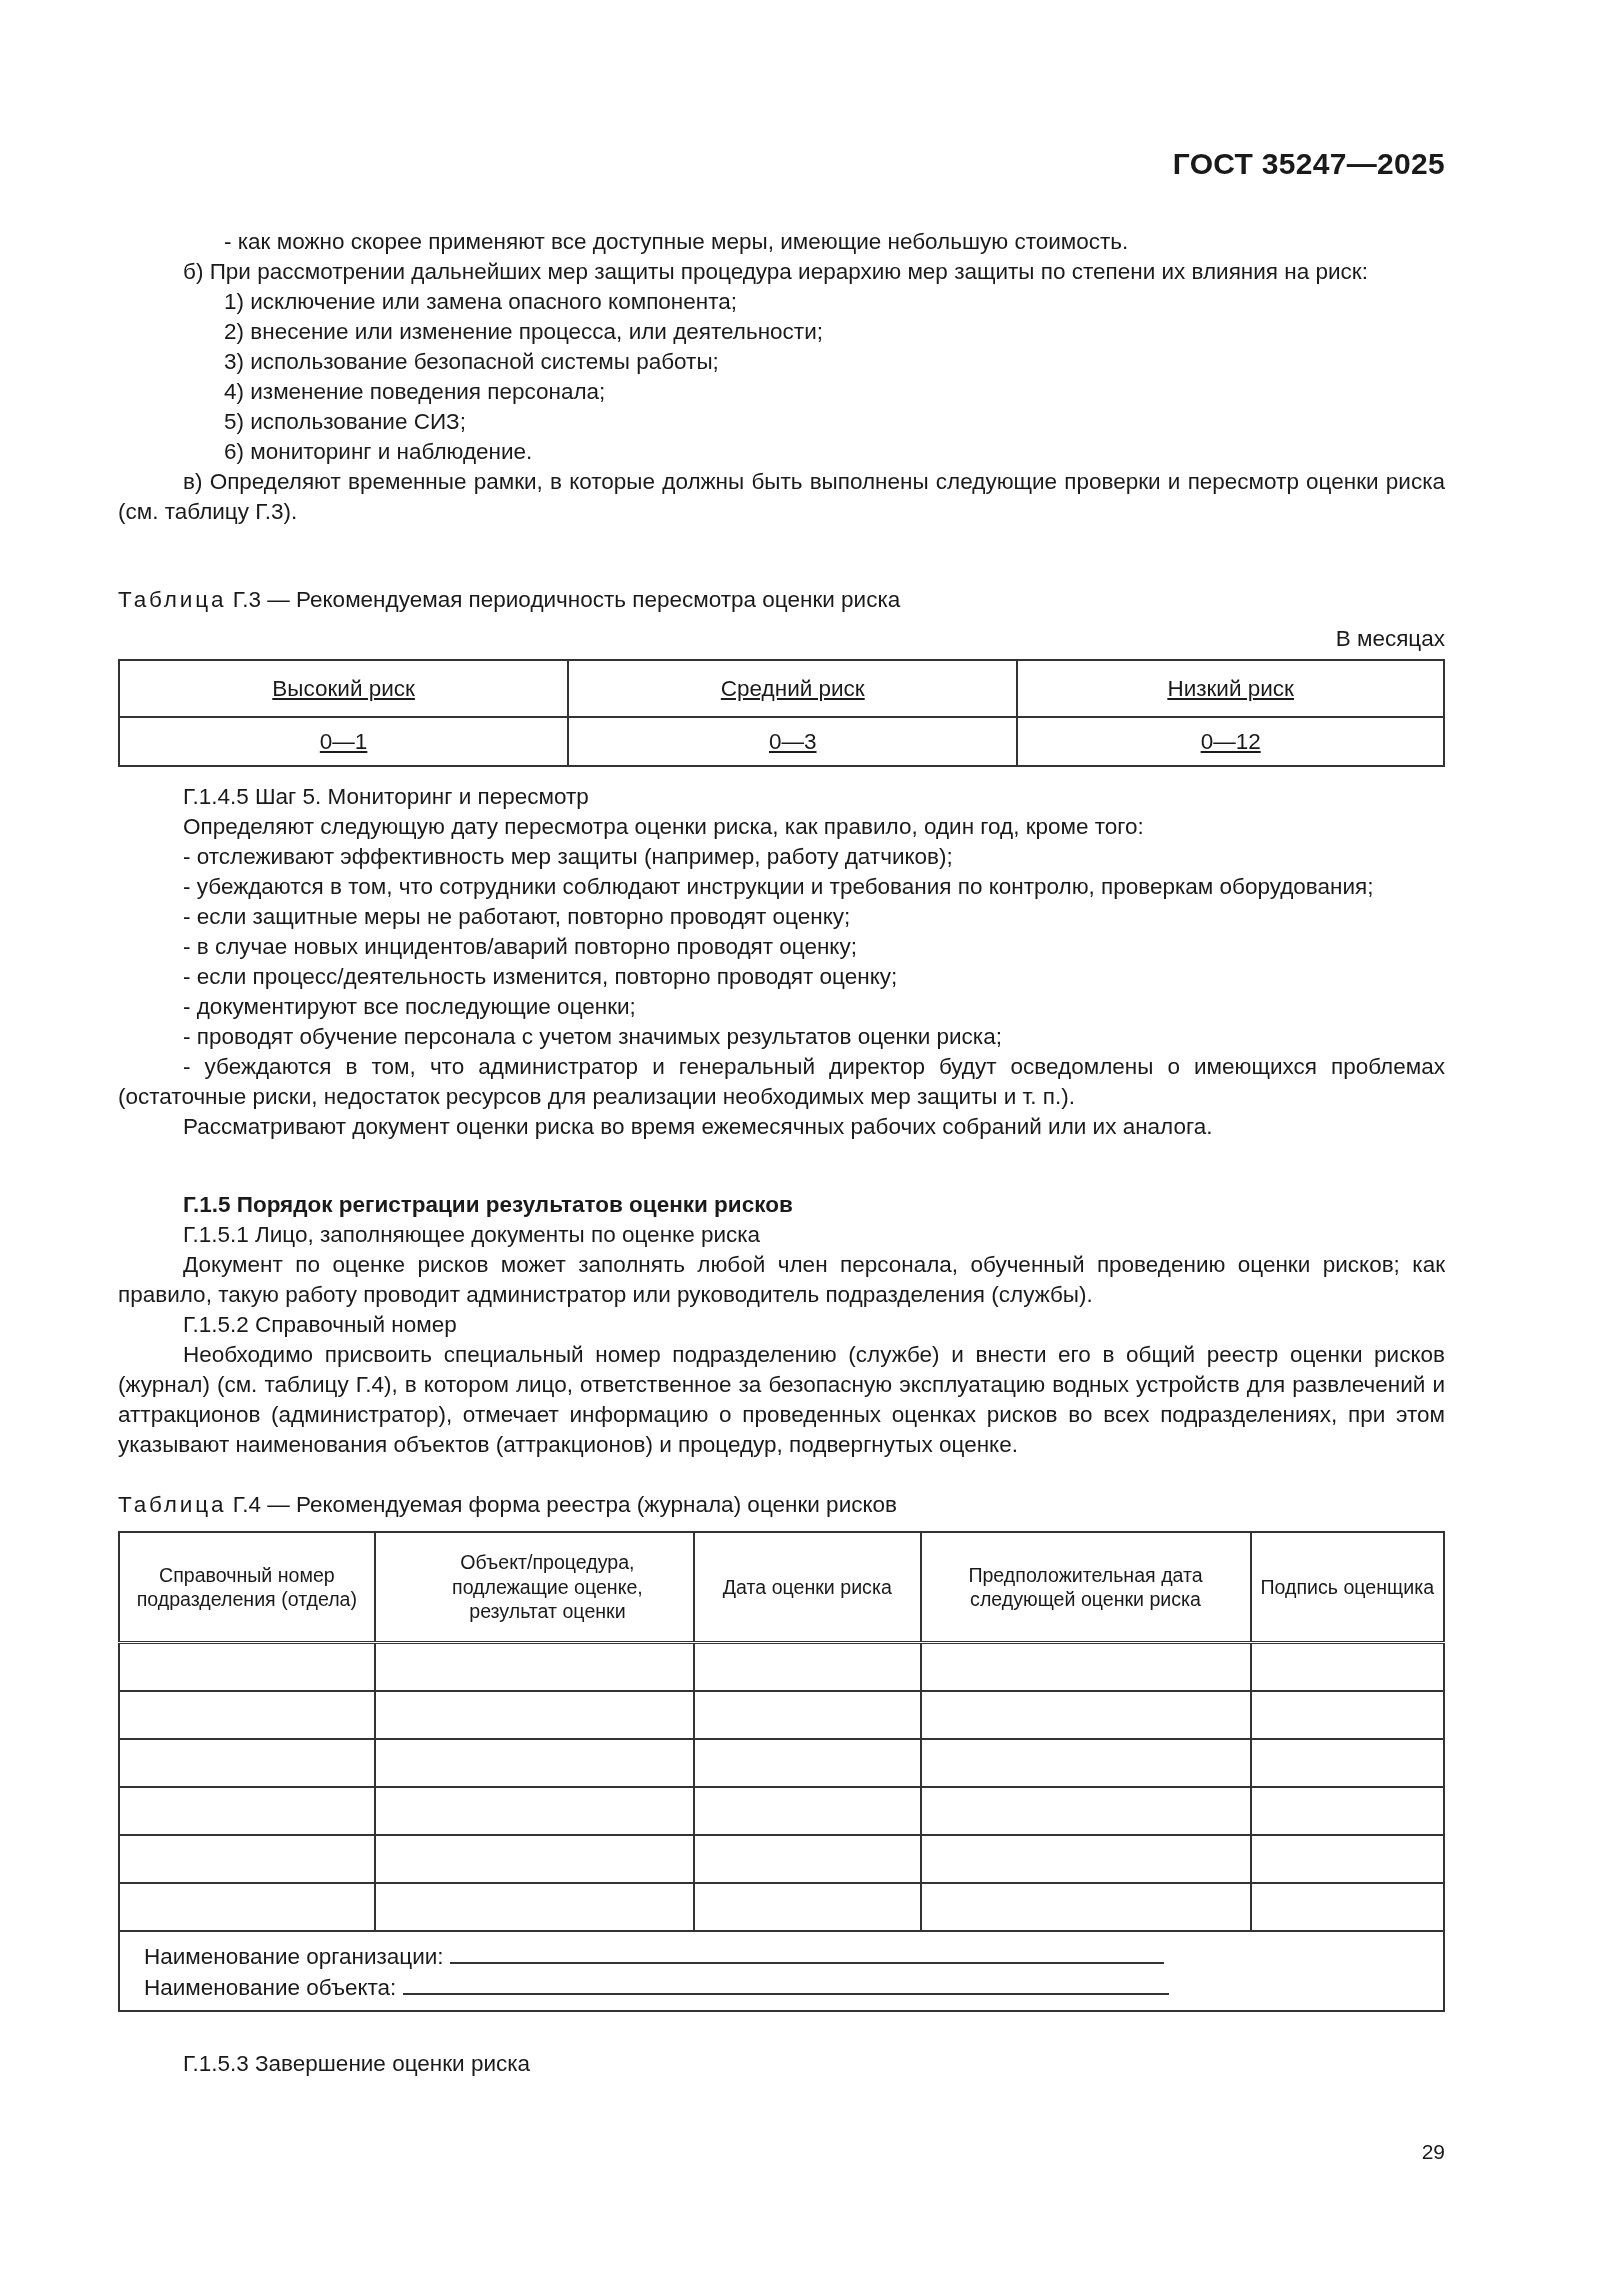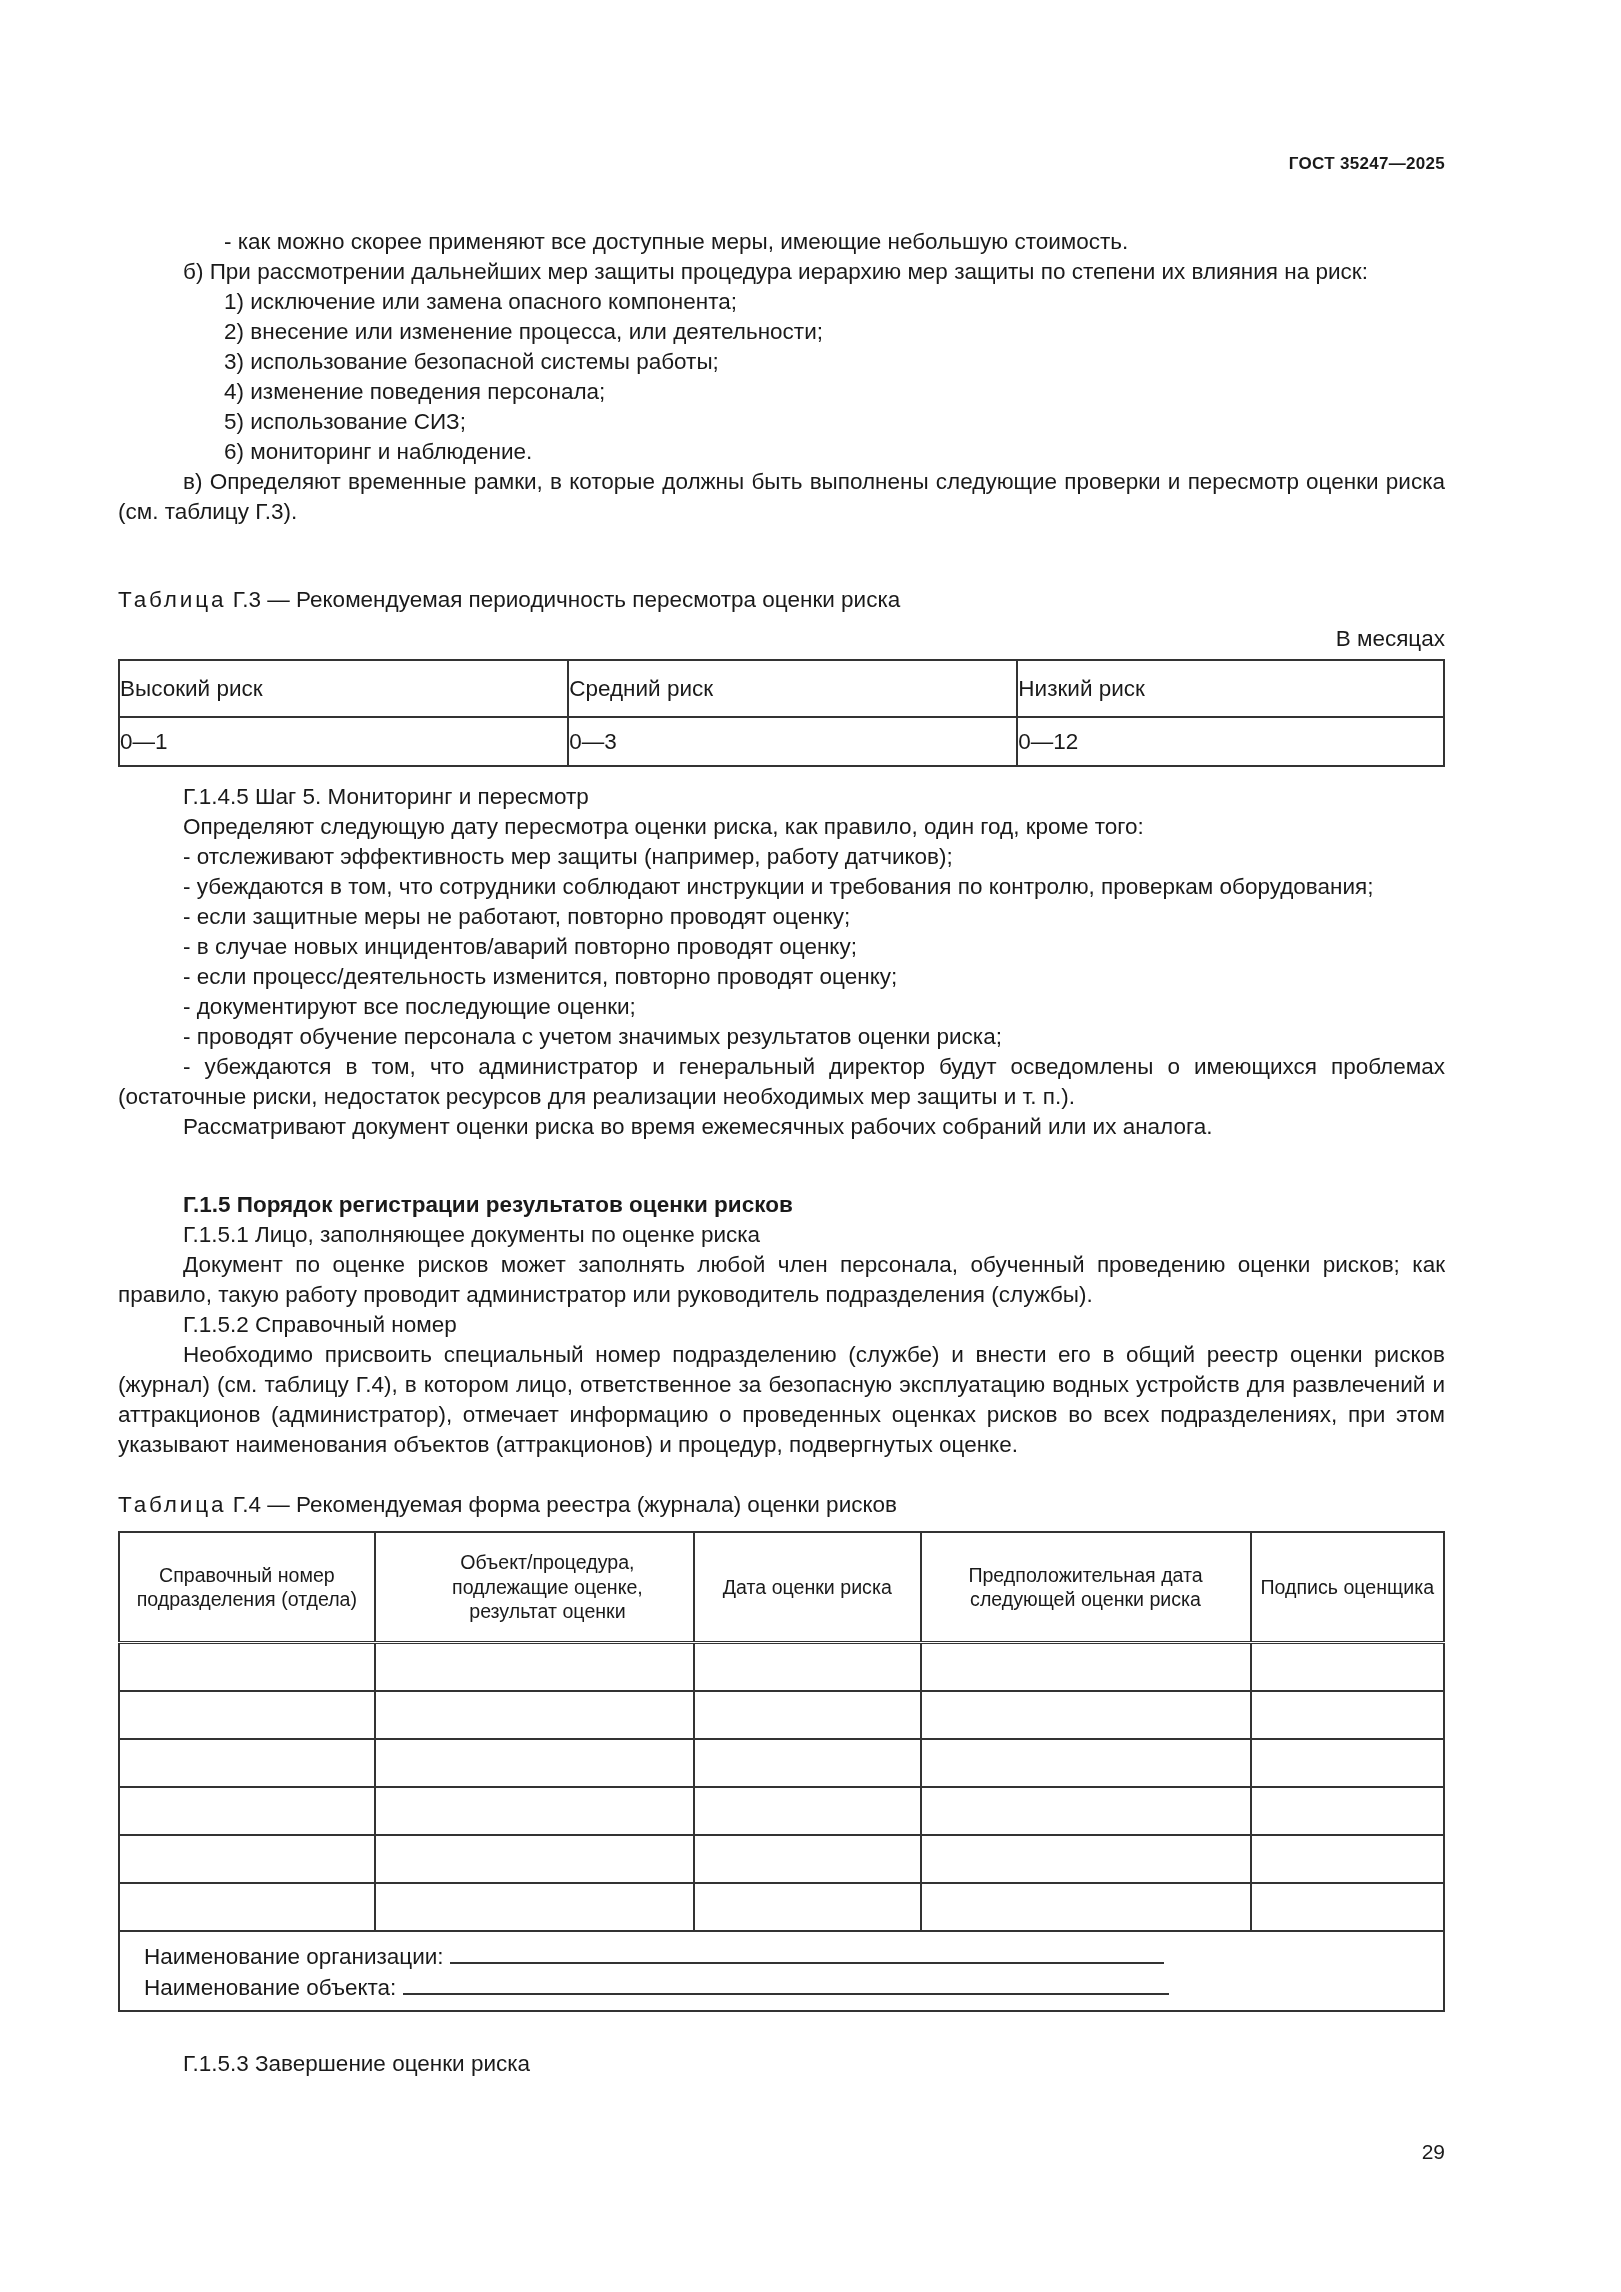--- a/index.html
+++ b/index.html
@@ -21,21 +21,21 @@
       left: 118px;
       top: 0;
       width: 1327px;
       height: 2293px;
     }
     .header-code {
       position: absolute;
       right: 0;
       top: 149px;
       font-weight: bold;
-      font-size: 17px;
+      font-size: 30px;
       letter-spacing: 0.3px;
     }
     .block {
       position: absolute;
       left: 0;
       width: 1327px;
     }
     .p {
       margin: 0;
       text-align: justify;
@@ -50,22 +50,24 @@
 
     table.t3 {
       position: absolute;
       left: 0;
       width: 1327px;
       border-collapse: collapse;
       font-size: 22.5px;
     }
     table.t3 td {
       border: 2px solid #333;
+      text-align: center;
       height: 55px;
       padding: 0;
+      text-decoration: underline;
     }
     table.t3 tr.data td { height: 47px; }
 
     table.t4 {
       position: absolute;
       left: 0;
       width: 1327px;
       border-collapse: collapse;
       font-size: 19.6px;
       line-height: 24.5px;

